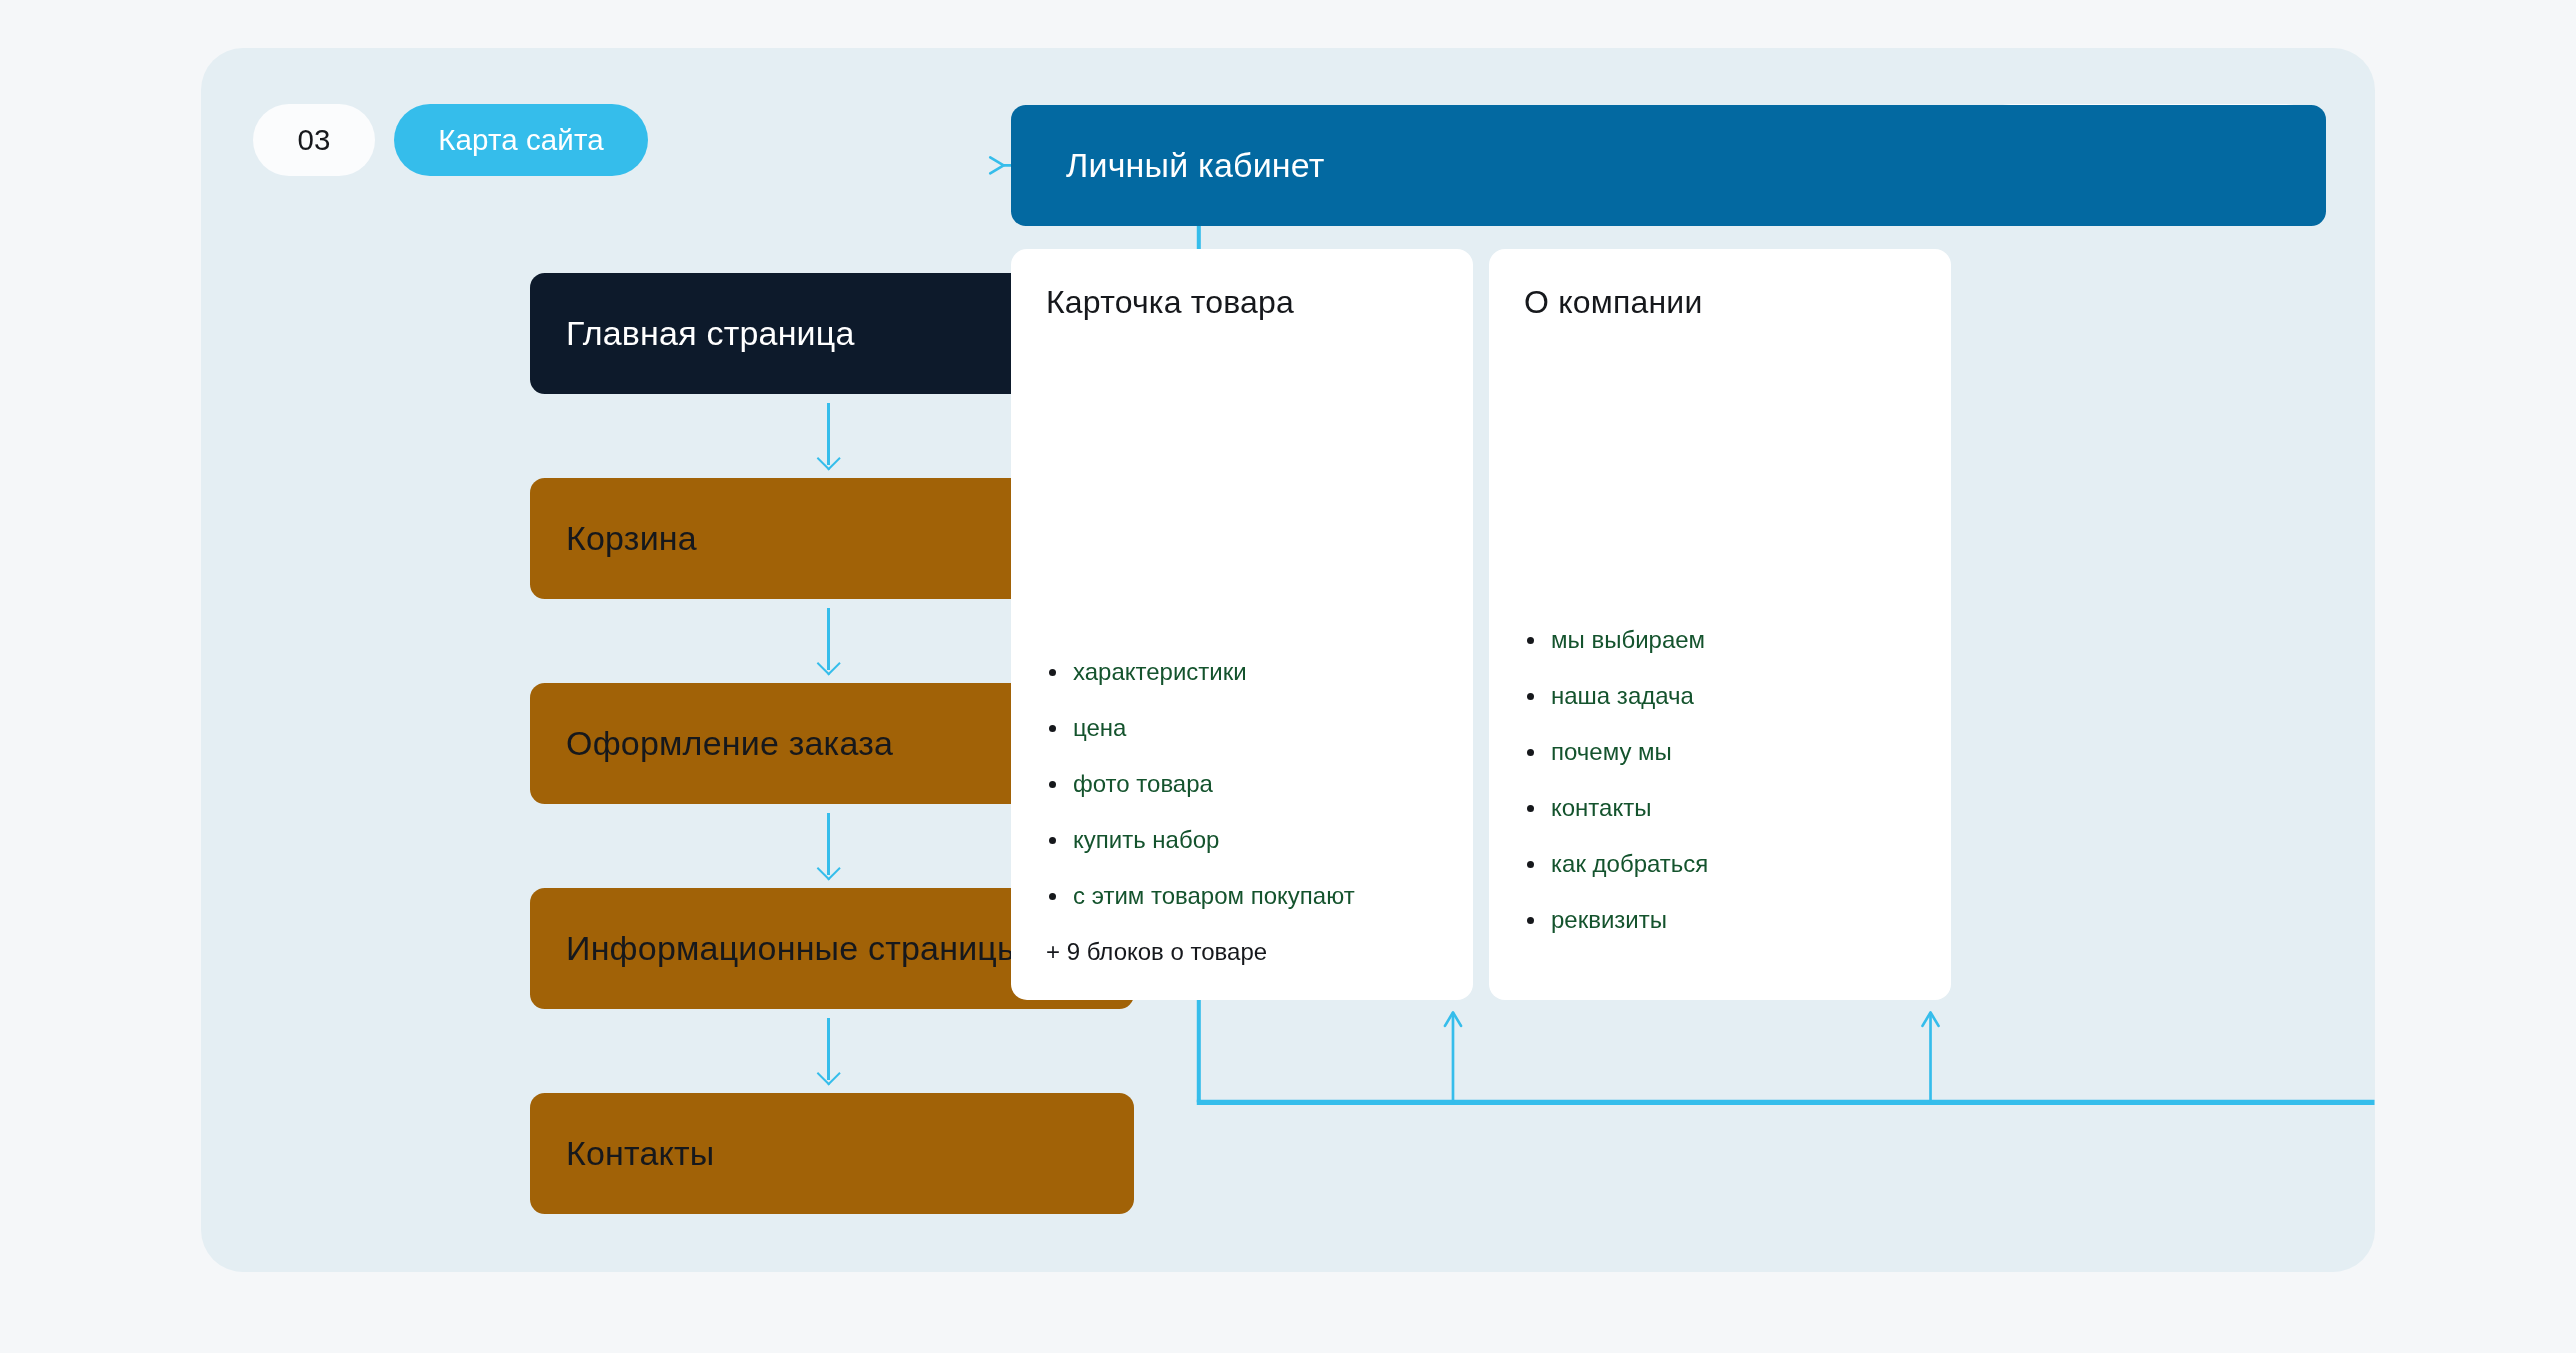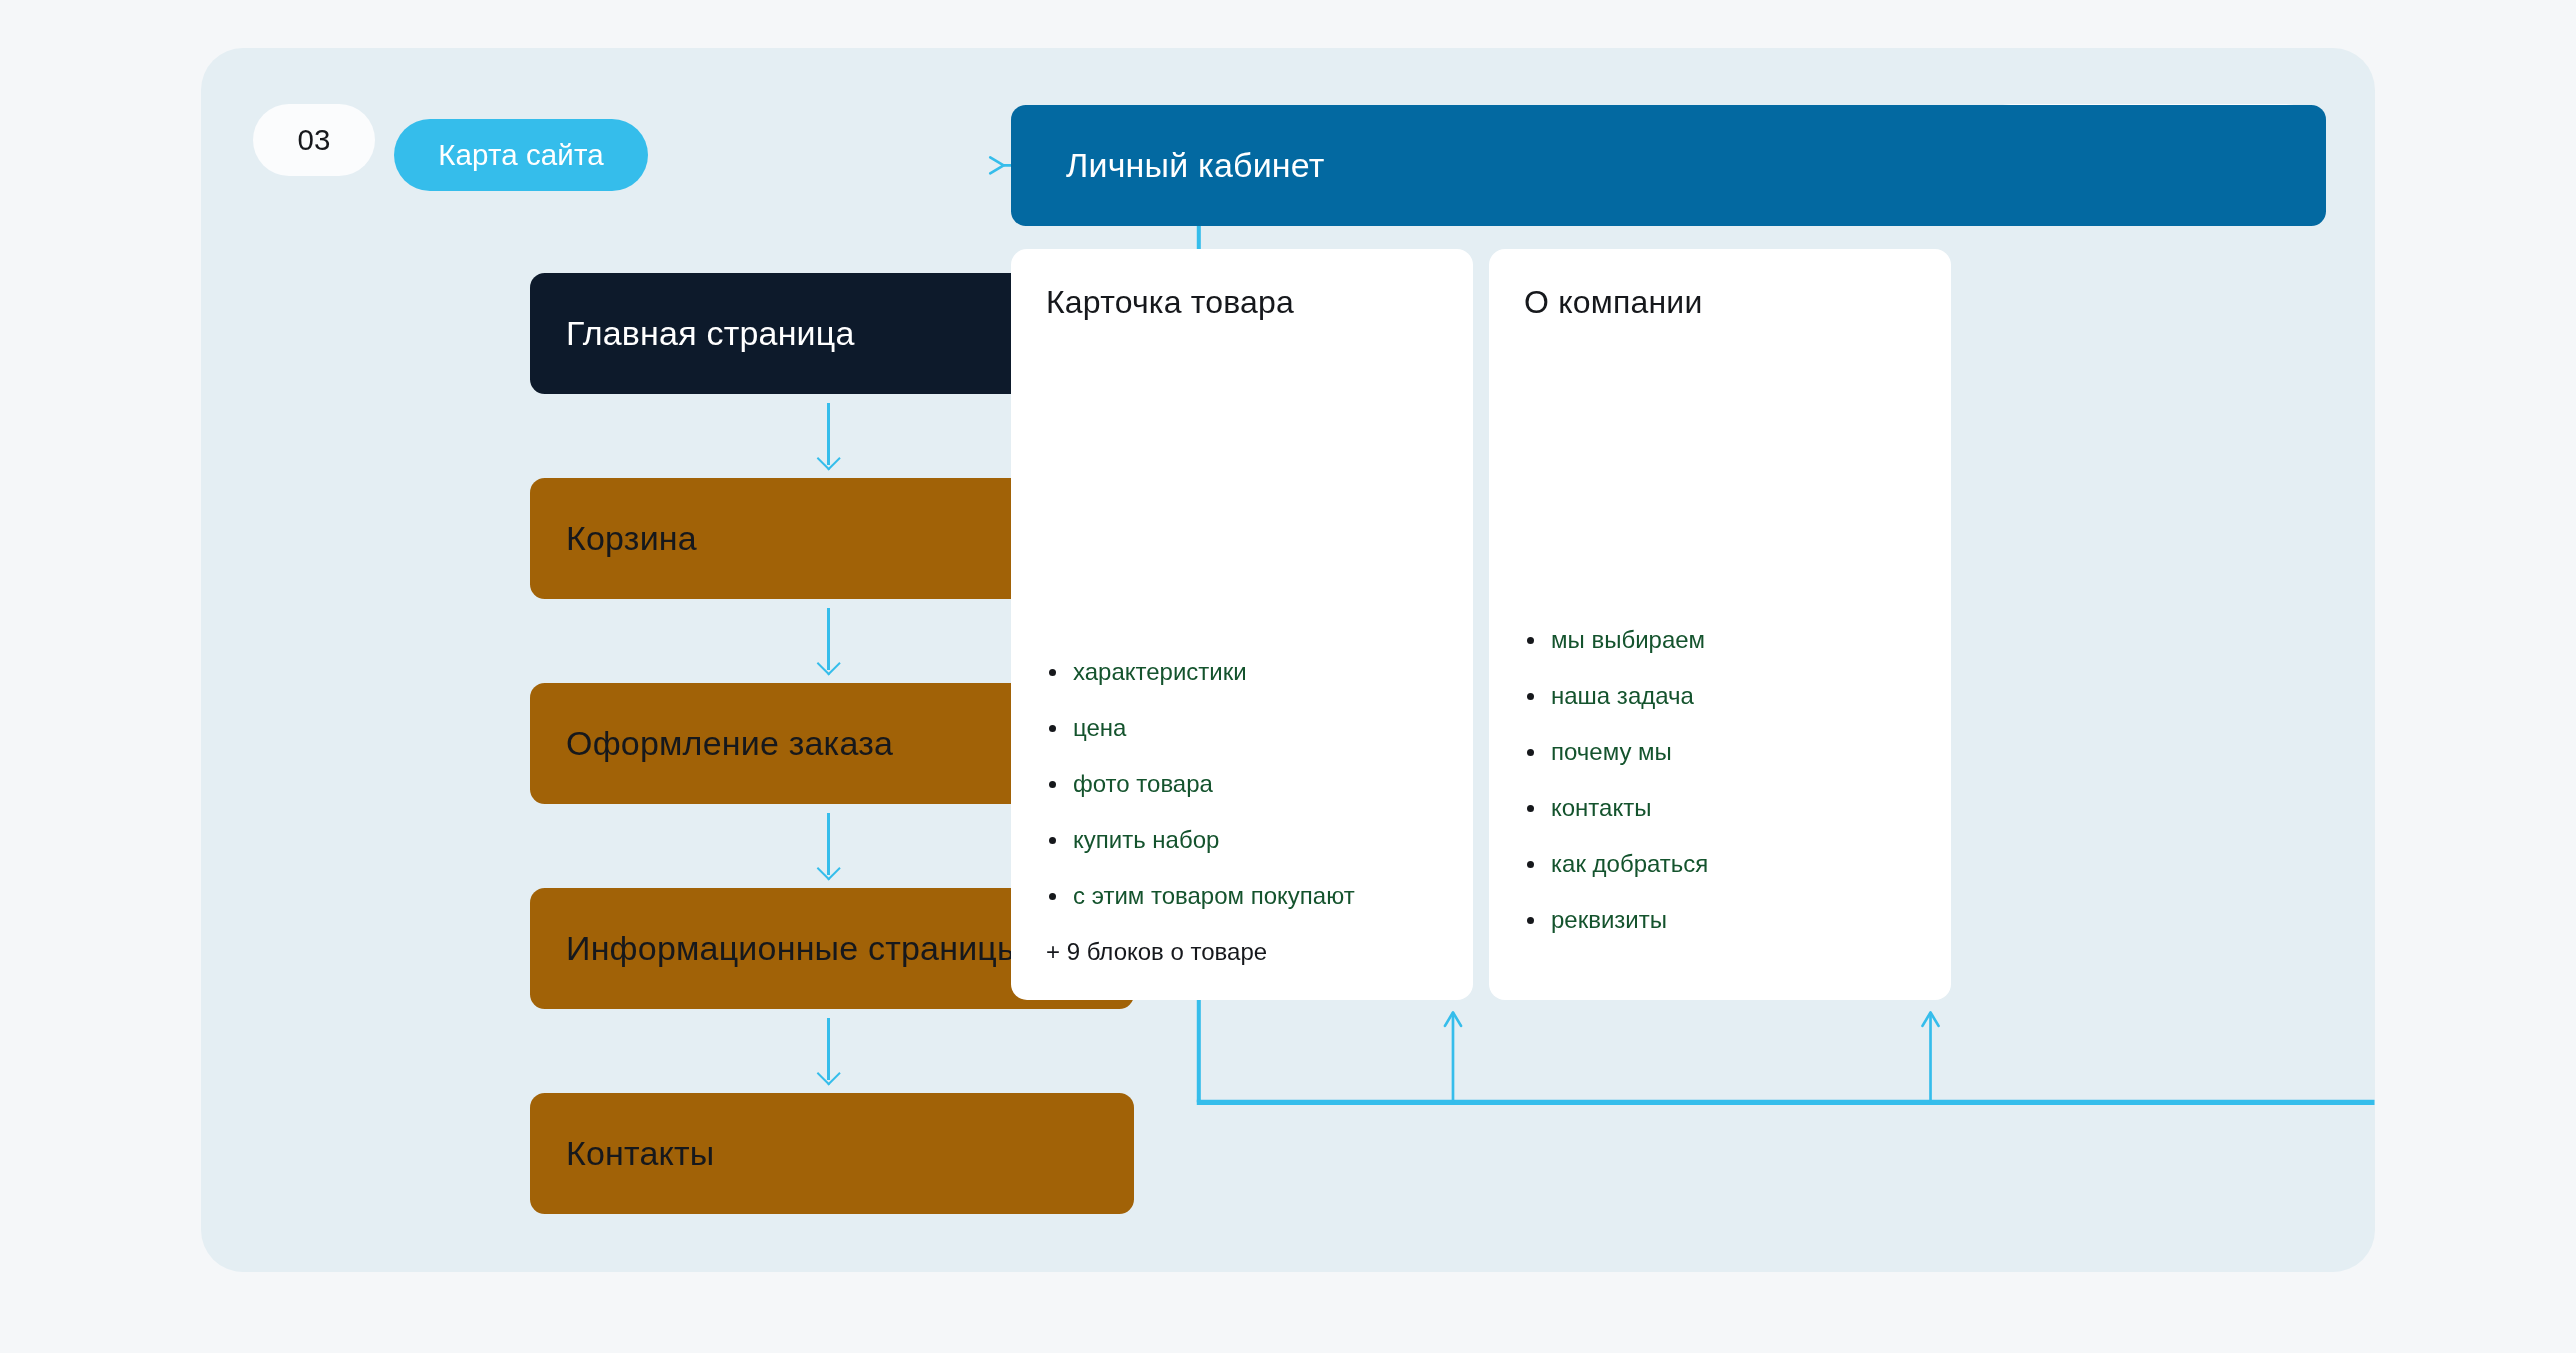--- a/index.html
+++ b/index.html
@@ -39,21 +39,20 @@
     background:#fbfcfd;
     color:#16181c;
     font-size:29.5px;
   }
   #pill-title {
     left:193px; top:56px;
     width:254px;
     background:#35bdeb;
     color:#ffffff;
     font-size:29.5px;
-    margin-top:15px;
   }
   #pill-other {
     right:54px; top:56px;
     padding:0 42px;
     background:#fbfcfd;
     color:#16181c;
     font-size:29.5px;
   }
 
   

